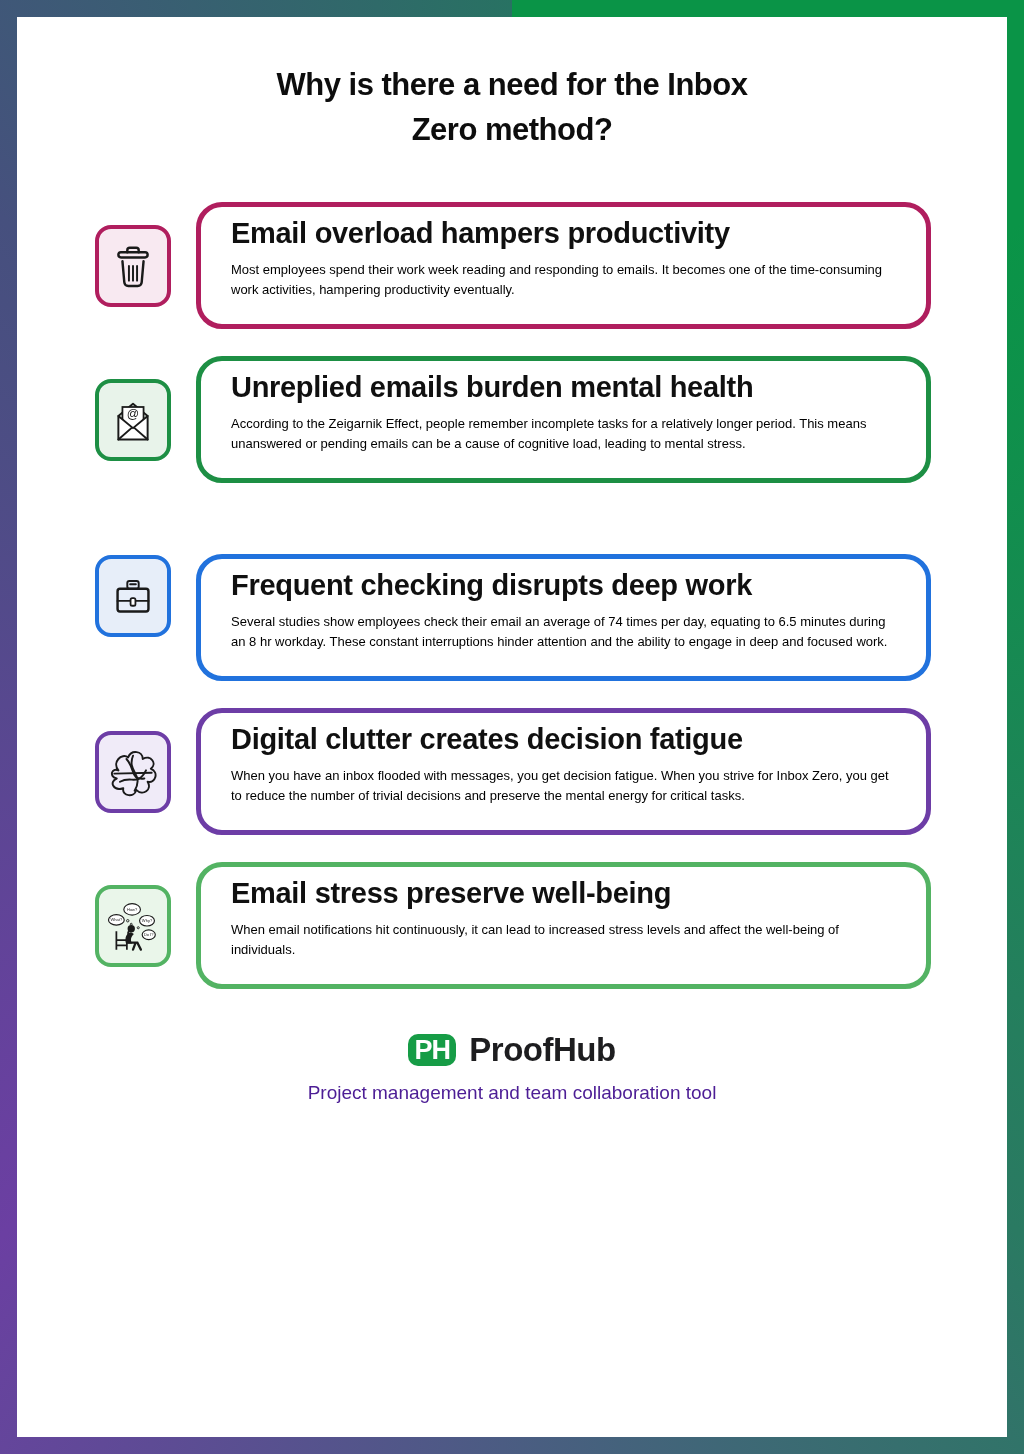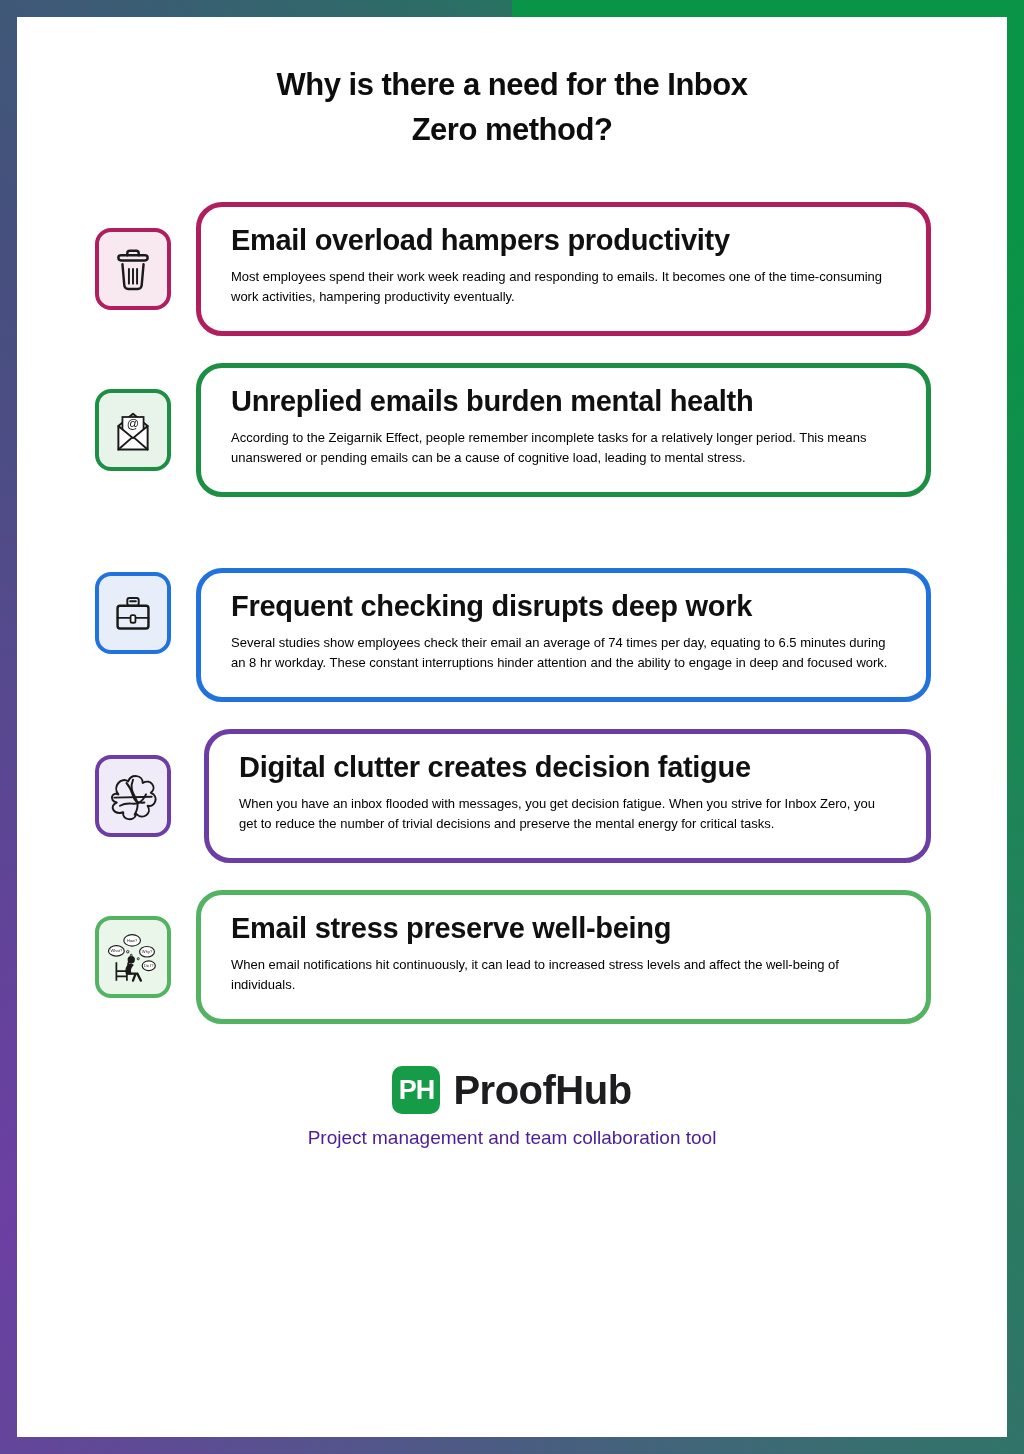--- a/index.html
+++ b/index.html
@@ -49,21 +49,21 @@
     display: flex;
     align-items: center;
     justify-content: center;
   }
   .icon-tile svg { display: block; }
   .card {
     flex: 1;
     border: 5px solid #000;
     border-radius: 26px;
     background: #fff;
-    padding: 17px 30px 25px 30px;
+    padding: 10px 30px 25px 30px;
   }
   .card h2 {
     font-size: 29px;
     font-weight: 800;
     color: #101010;
     margin-bottom: 10px;
     letter-spacing: -0.3px;
   }
   .card p {
     font-size: 13px;
@@ -77,32 +77,32 @@
     flex-direction: column;
     align-items: center;
   }
   .logo-line {
     display: flex;
     align-items: center;
     gap: 13px;
   }
   .logo-square {
     width: 48px;
-    height: 48px;
+    height: 32px;
     border-radius: 10px;
     display: flex;
     align-items: center;
     justify-content: center;
     color: #ffffff;
     font-weight: 800;
     font-size: 27px;
     letter-spacing: -1px;
   }
   .brand-name {
-    font-size: 40px;
+    font-size: 33px;
     font-weight: 700;
     color: #1d1d1f;
     letter-spacing: -0.5px;
   }
   .tagline {
     margin-top: 13px;
     font-size: 19px;
     color: #4c1d95;
   }
   .ic { stroke: #1a1a1a; fill: none; stroke-width: 3; stroke-linecap: round; stroke-linejoin: round; }
@@ -173,21 +173,21 @@
       <section class="row">
         <div class="icon-tile" style="border-color: rgb(109, 61, 166); background-color: rgb(240, 235, 248);">
           <svg width="52" height="52" viewBox="0 0 64 64">
             <path class="ic-thin" d="M14,30 C6,20 18,8 26,14 C30,4 44,6 44,16 C54,10 62,22 54,28 C64,32 60,46 50,44 C56,54 44,62 36,54 C34,64 18,62 20,52 C8,56 2,44 12,40 C2,38 6,26 14,30"></path>
             <path class="ic-thin" d="M9,34 L55,33"></path>
             <path class="ic-thin" d="M24,16 C36,30 28,42 46,40"></path>
             <path class="ic-thin" d="M32,12 C24,32 46,34 34,55"></path>
             <path class="ic-thin" d="M16,44 C30,36 38,50 48,30"></path>
           </svg>
         </div>
-        <div class="card" style="border-color: rgb(109, 61, 166); margin-left: 8px;">
+        <div class="card" style="border-color: rgb(109, 61, 166);">
           <h2>Digital clutter creates decision fatigue</h2>
           <p>When you have an inbox flooded with messages, you get decision fatigue. When you strive for Inbox Zero, you get to reduce the number of trivial decisions and preserve the mental energy for critical tasks.</p>
         </div>
       </section>
 
       <section class="row">
         <div class="icon-tile" style="border-color: rgb(83, 179, 99); background-color: rgb(234, 246, 234);">
           <svg width="56" height="56" viewBox="0 0 64 64">
 
             <ellipse cx="13" cy="25" rx="9" ry="6" fill="#ffffff" stroke="#1a1a1a" stroke-width="1.3"></ellipse>

